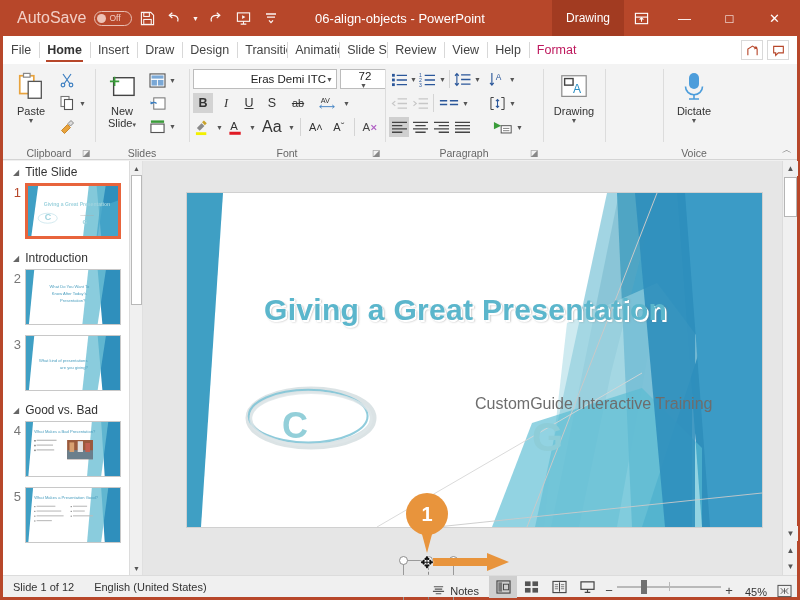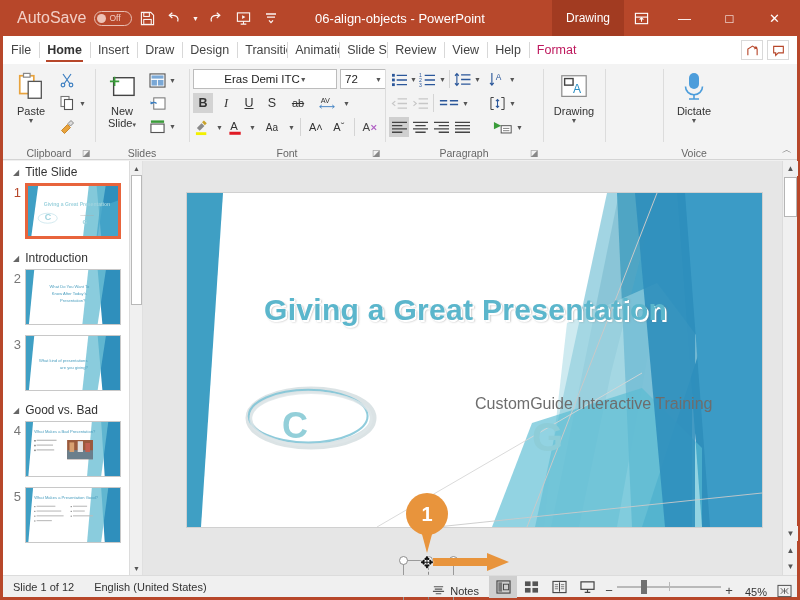--- a/index.html
+++ b/index.html
@@ -122,26 +122,26 @@
   }
   .icobox { width: 20px; height: 20px; display: flex; align-items: center; justify-content: center; }
   .car { font-size: 7px; color: #555; }
 
   
   .fontgrp { width: 196px; }
   .frow { display: flex; align-items: center; gap: 3px; height: 24px; }
   .fontname {
     width: 144px; height: 20px; background: #fff; border: 1px solid #bcbcbc;
     font-size: 11.5px; display: flex; align-items: center;
-    padding-left: 4px; color: #222; justify-content: center;
+    padding-left: 4px; color: #222; justify-content: flex-end;
   }
   .fontsize {
     width: 46px; height: 20px; background: #fff; border: 1px solid #bcbcbc;
     font-size: 11.5px; display: flex; align-items: center;
-    padding-left: 4px; color: #222; justify-content: space-between;
+    padding-left: 4px; color: #222; justify-content: space-between; flex-direction: column;
   }
   .ddar { font-size: 7px; color: #555; padding-right: 3px; }
   .fbtn {
     width: 20px; height: 20px; display: flex; align-items: center;
     justify-content: center; font-size: 12.5px; color: #333;
   }
   .fbtn.on { background: #d3d3d3; }
   .fbtn.wide { width: 26px; }
   .sep { width:1px; height:18px; background:#d4d4d4; margin:0 2px; }
 
@@ -535,21 +535,21 @@
               </svg>
           </span>
           <span class="car">▼</span>
           <span class="fbtn">
             <svg width="18" height="17" viewBox="0 0 18 18">
                 <text x="3" y="12" font-size="12" fill="#333" font-family="Liberation Sans">A</text>
                 <rect x="2" y="13.5" width="12" height="3.2" fill="#E01B24"></rect>
               </svg>
           </span>
           <span class="car">▼</span>
-          <span class="fbtn wide" style="font-size:10px">Aa</span>
+          <span class="fbtn wide" style="font-size:16px">Aa</span>
           <span class="car">▼</span>
           <span class="sep"></span>
           <span class="fbtn" style="font-size:11px">A˄</span>
           <span class="fbtn" style="font-size:11px">Aˇ</span>
           <span class="sep"></span>
           <span class="fbtn">
             <svg width="18" height="17" viewBox="0 0 18 18">
                 <text x="1" y="13" font-size="12" fill="#444" font-family="Liberation Sans">A</text>
                 <path d="M10.5 6.5l5 5M15.5 6.5l-5 5" stroke="#b05ec4" stroke-width="1.3"></path>
               </svg>

